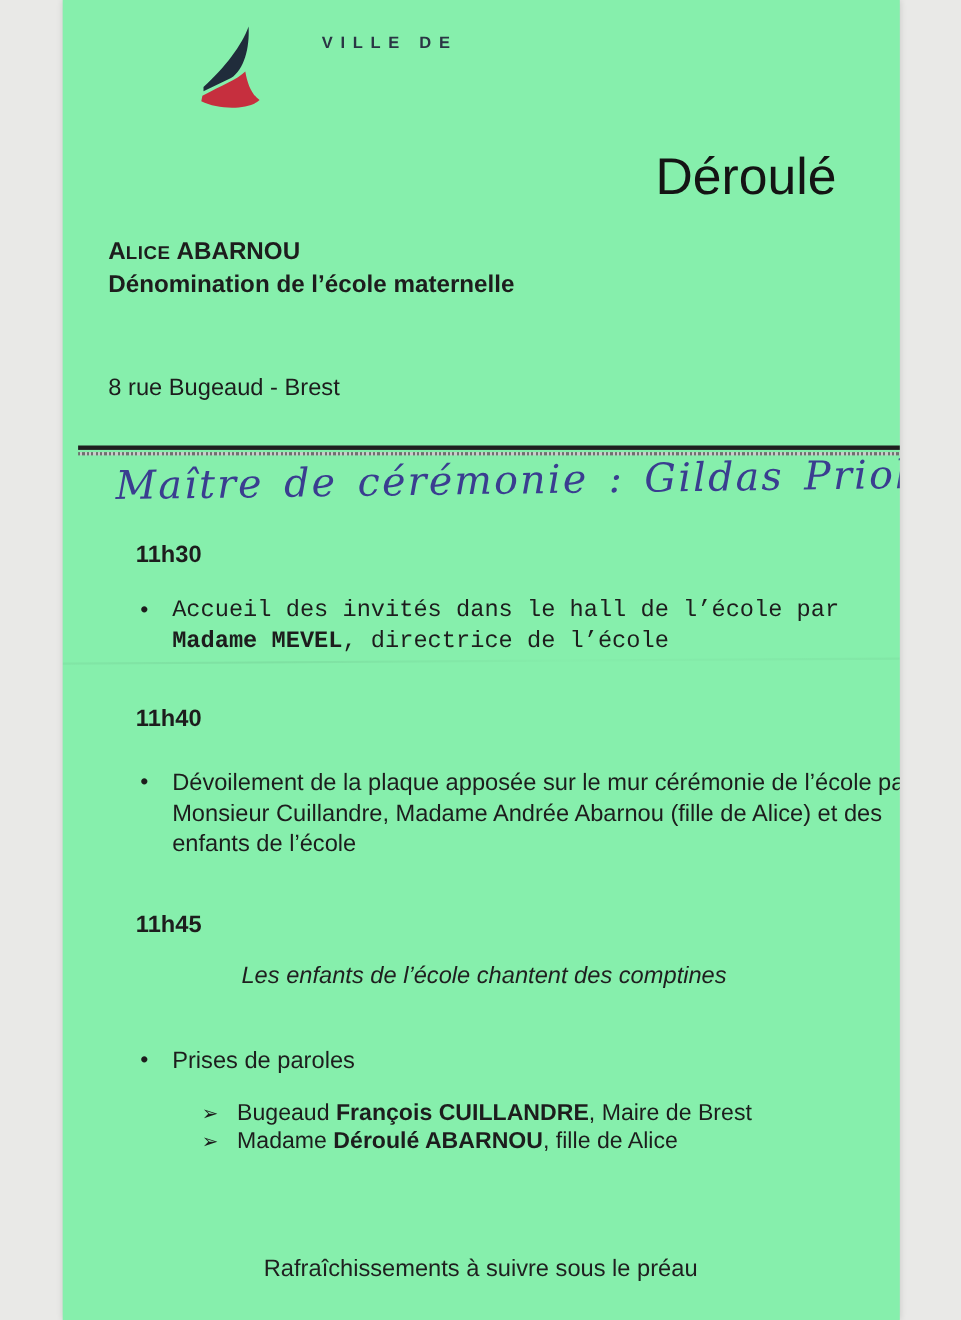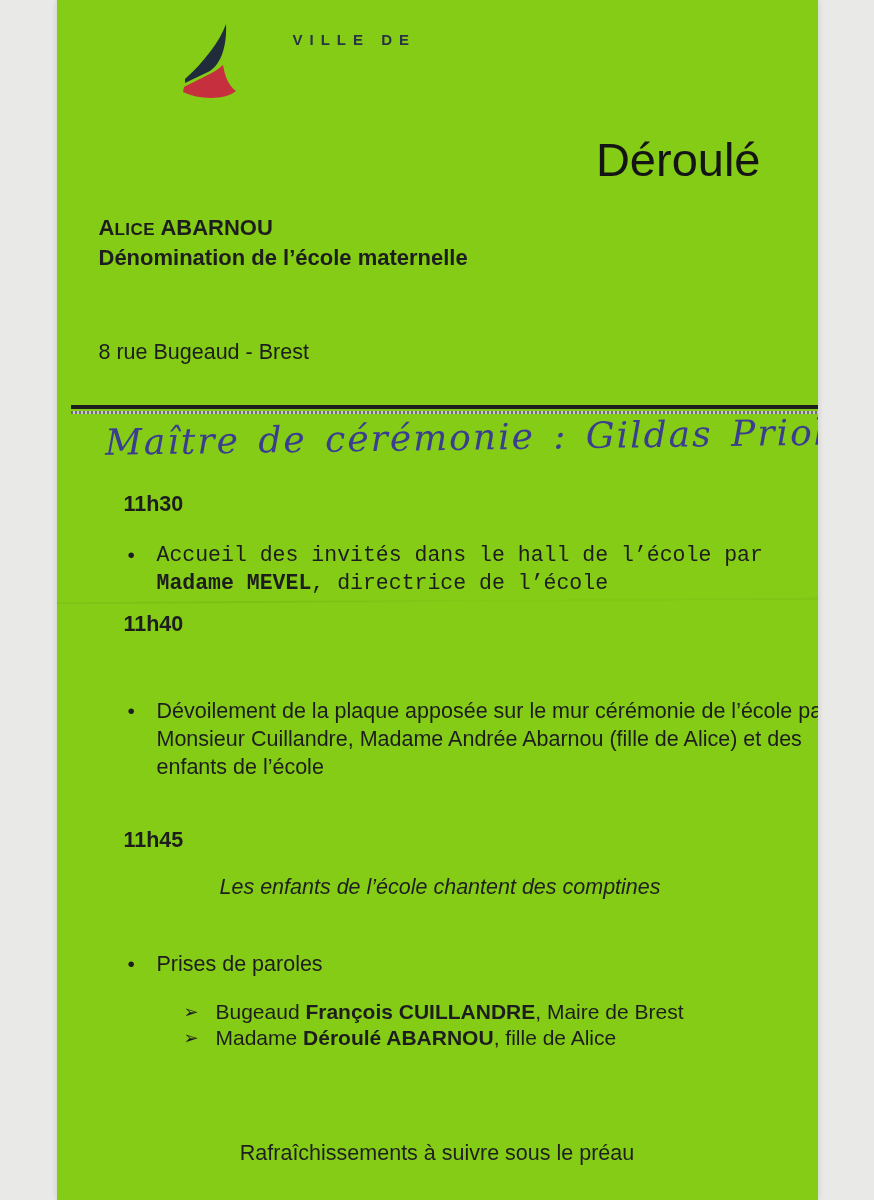--- a/index.html
+++ b/index.html
@@ -1,18 +1,18 @@
 <!DOCTYPE html>
 <html lang="fr"><head>
 <meta charset="utf-8">
 <style>
   html,body { margin:0; padding:0; background:#e9e9e7; }
   .page {
     position:relative; width:761px; height:1200px; margin:0 auto;
-    background:#84cc16;
+    background:#86efac;
     font-family:"Liberation Sans", sans-serif;
     color:#1d1d1d;
     overflow:hidden;
     box-shadow:0 0 6px rgba(0,0,0,.15);
   }
 
   
   .logo { position:absolute; left:122px; top:22px; display:flex; align-items:flex-start; }
   .logo .sail { width:64px; height:82px; }
   .logo-text { position:relative; margin-left:4px; padding-top:8px; }
@@ -49,21 +49,21 @@
   .handwriting {
     position:absolute; left:48px; top:416px; width:820px;
     font-family:"DejaVu Serif", serif; font-style:italic;
     font-size:36px; color:#3a3d90;
     letter-spacing:2px; word-spacing:5px; white-space:nowrap;
     transform:rotate(-0.8deg);
   }
 
   
   .time { position:absolute; left:67px; font-size:21.5px; font-weight:700; margin:0; }
-  .t1 { top:492px; } .t2 { top:612px; } .t3 { top:828px; }
+  .t1 { top:492px; } .t2 { top:641px; } .t3 { top:828px; }
 
   .bullet { position:absolute; left:71px; display:flex; align-items:flex-start; }
   .bullet .marker { width:29px; flex:0 0 29px; font-size:21px; line-height:28px; }
   .bullet p { margin:0; font-size:21.5px; line-height:28px; }
   .b1 { top:541px; } .b1 p { width:668px;font-family:Liberation Mono, monospace; }
   .b2 { top:697px; } .b2 p { width:702px; }
   .b3 { top:950px; }
 
   .note {
     position:absolute; left:163px; top:875px; margin:0;

